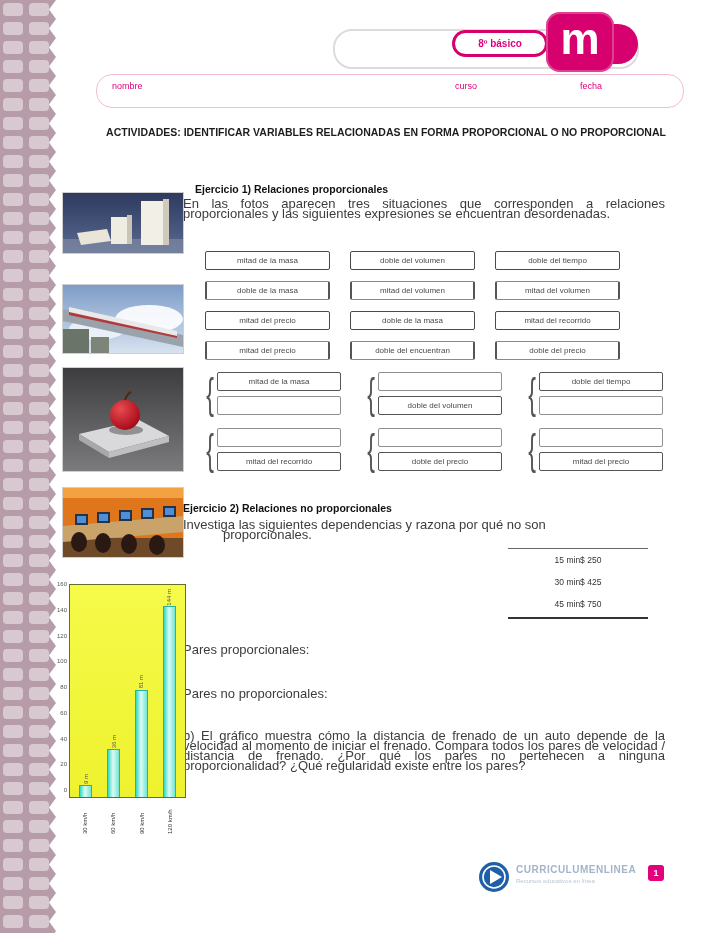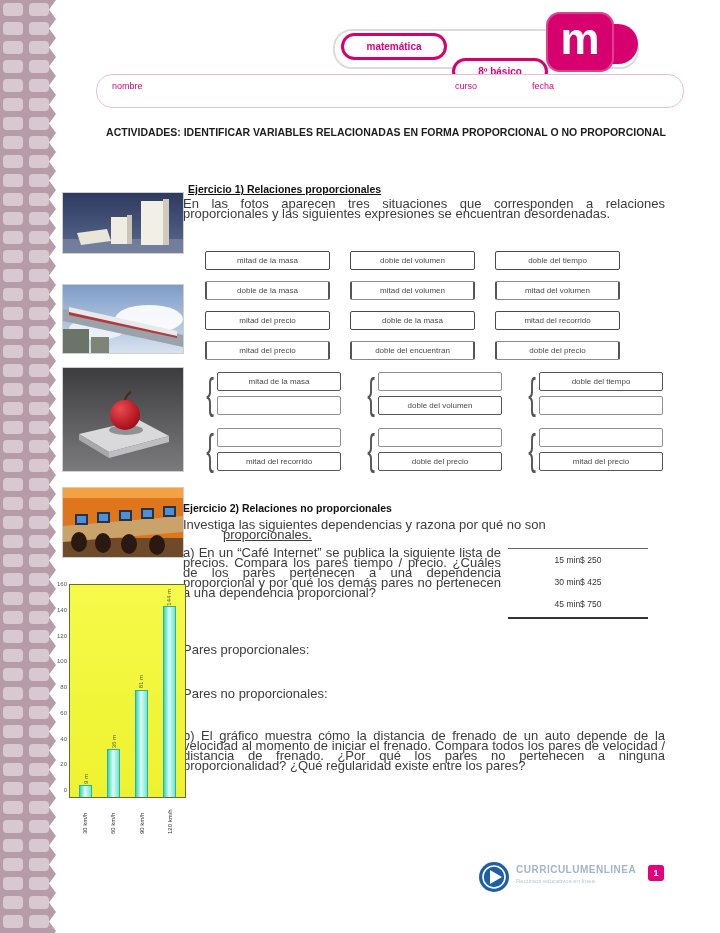--- a/index.html
+++ b/index.html
@@ -44,21 +44,21 @@
   .slots{display:flex;flex-direction:column;row-gap:5px;flex:1;}
   .slot{height:17px;border:1px solid #555;border-radius:2px;background:#fff;
         display:flex;align-items:center;justify-content:center;font-size:8px;color:#4a4a4a;}
   .slot.empty{border-color:#8f8f8f;}
 
   
   .price-table{position:absolute;left:508px;top:548px;width:132px;border-top:1px solid #666;
                border-bottom:2px solid #333;padding:6px 4px 8px 4px;display:flex;flex-direction:column;row-gap:12px;}
   .price-row{display:flex;justify-content:center;font-size:8.5px;color:#333;}
 
-  .underline{text-decoration:underline;padding-left:40px;}
+  .underline{padding-left:40px;}
 
   
   .photo{position:absolute;left:62px;width:120px;border:1px solid #cfcfcf;}
 
   
   .chart{position:absolute;left:54px;top:584px;width:132px;height:250px;display:flex;}
   .chart-yaxis{width:13px;height:212px;display:flex;flex-direction:column;justify-content:space-between;
                align-items:flex-end;padding-right:2px;transform:translateY(-3px);}
   .y-tick{font-size:6px;color:#555;line-height:6px;}
   .chart-main{flex:1;display:flex;flex-direction:column;}
@@ -91,39 +91,34 @@
       <pattern id="saw" width="8" height="19" patternUnits="userSpaceOnUse">
         <path d="M8 0 L1 9.5 L8 19 Z" fill="#ffffff"></path>
       </pattern>
     </defs>
     <rect width="56" height="933" fill="#b69ba8"></rect>
     <rect width="52" height="933" fill="url(#sq)"></rect>
     <rect x="48" width="8" height="933" fill="url(#saw)"></rect>
   </svg>
 
   <div class="pill-outline"></div>
-  <div class="pill" style="left:341px;top:33px;width:106px;">
-    <div class="inner">
-        <span>matemática</span>
-      </div>
-  </div>
-  <div class="pill" style="left:452px;top:30px;width:96px;margin-top:28px;">
+  <div class="pill" style="left:452px;top:30px;width:96px;">
     <div class="inner">
         <span>8º básico</span>
       </div>
   </div>
   <div class="m-bulge"></div>
   <div class="m-logo">
     <span>m</span>
   </div>
 
   <div class="form-box"></div>
   <span class="form-label" style="left:112px;">nombre</span>
   <span class="form-label" style="left:455px;">curso</span>
-  <span class="form-label" style="left:532px;">fecha</span>
+  <span class="form-label" style="left:580px;">fecha</span>
 
   <div class="doc-title">ACTIVIDADES: IDENTIFICAR VARIABLES RELACIONADAS EN FORMA PROPORCIONAL O NO PROPORCIONAL</div>
 
   <svg class="photo" style="top:192px;height:60px;" viewBox="0 0 120 60">
     <defs>
         <linearGradient id="g1" x1="0" y1="0" x2="0" y2="1">
       <stop offset="0" stop-color="#2e3a5e"></stop>
           <stop offset="1" stop-color="#5a6a92"></stop>
         </linearGradient>
       </defs>
@@ -194,21 +189,21 @@
       <rect x="102" y="20" width="9" height="7"></rect>
     </g>
     <g fill="#2a1812">
       <ellipse cx="16" cy="54" rx="8" ry="10"></ellipse>
         <ellipse cx="40" cy="55" rx="8" ry="10"></ellipse>
       <ellipse cx="66" cy="56" rx="8" ry="10"></ellipse>
         <ellipse cx="94" cy="57" rx="8" ry="10"></ellipse>
     </g>
   </svg>
 
-  <div class="ex-heading" style="left:188px;top:183px;text-decoration:underline;">Ejercicio 1) Relaciones proporcionales</div>
+  <div class="ex-heading" style="left:195px;top:183px;">Ejercicio 1) Relaciones proporcionales</div>
   <div class="body-text" style="left:183px;top:199px;width:482px;">En las fotos aparecen tres situaciones que corresponden a relaciones proporcionales y las siguientes expresiones se encuentran desordenadas.</div>
 
   <div class="phrase-grid">
     <div class="phrase-box">mitad de la masa</div>
     <div class="phrase-box">doble del volumen</div>
     <div class="phrase-box">doble del tiempo</div>
     <div class="phrase-box cut">doble de la masa</div>
     <div class="phrase-box cut">mitad del volumen</div>
     <div class="phrase-box cut">mitad del volumen</div>
     <div class="phrase-box">mitad del precio</div>
@@ -264,21 +259,20 @@
         <div class="slot empty"></div>
         <div class="slot">mitad del precio</div>
       </div>
     </div>
   </div>
 
   <div class="ex-heading" style="left:183px;top:502px;text-align:center;">Ejercicio 2) Relaciones no proporcionales</div>
   <div class="body-text" style="left:183px;top:520px;width:482px;text-align:left;">
     <span>Investiga las siguientes dependencias y razona por qué no son </span><span class="underline">proporcionales.</span>
   </div>
-  <div class="body-text" style="left:183px;top:548px;width:318px;">a) En un “Café Internet” se publica la siguiente lista de precios. Compara los pares tiempo / precio. ¿Cuáles de los pares pertenecen a una dependencia proporcional y por qué los demás pares no pertenecen a una dependencia proporcional?</div>
 
   <div class="price-table">
     <div class="price-row">
       <span>15 min</span>
       <span>$ 250</span>
     </div>
     <div class="price-row">
       <span>30 min</span>
       <span>$ 425</span>
     </div>

